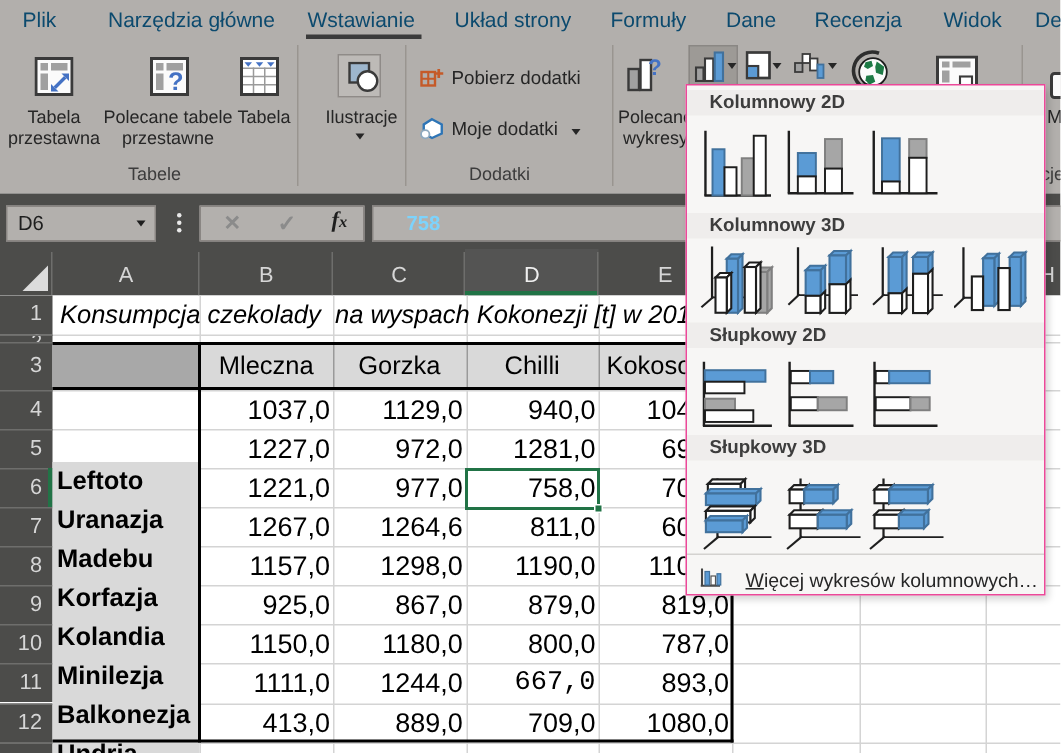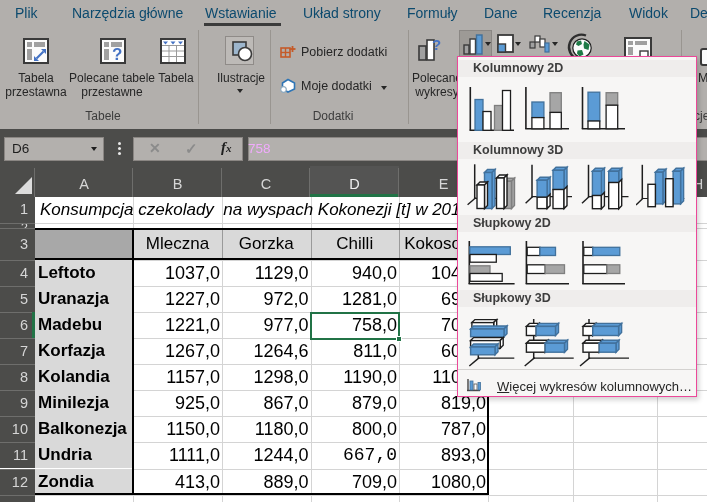--- a/index.html
+++ b/index.html
@@ -18,21 +18,21 @@
   #band { left:0; top:129px; width:707px; height:68px; background:#4c4c4a; }
   .field { background:#b3b0ad; border:1px solid #8a8683; }
   .hsep { background:#6e6e6c; }
   .hletter { font-size:14.5px; color:#d6d6d6; text-align:center; }
   
   #grid { left:0; top:197px; width:707px; height:305px; background:#fff; }
   .rowhdr { left:0; width:35px; background:#4c4c4a; color:#d6d6d6; font-size:14.5px; text-align:right; padding-right:7px; }
   .gl { background:#d4d4d4; }
   .cell { font-size:17.5px; color:#000; white-space:nowrap; overflow:hidden; }
   .num { text-align:right; padding-right:2px; font-size:18px; }
-  .acell { background:#d9d9d9; font-weight:bold; padding-left:3px; font-size:17px; }
+  .acell { background:#d9d9d9; font-weight:bold; padding-left:3px; font-size:17px;margin-top:48px; }
   .h3 { background:#d9d9d9; text-align:center; font-size:17px; }
   .blk { background:#000; }
   
   #dd { left:457px; top:56px; width:240px; height:341px; background:#f7f6f5; border:1px solid #ec4899; box-shadow:2px 3px 5px rgba(0,0,0,0.18); z-index:50; }
   .ddhdr { left:0; width:238px; height:17px; background:#efedec; font-size:12.5px; font-weight:bold; color:#3d3d3d; padding-left:15px; line-height:17px; }
 </style>
 </head>
 <body>
 
 <div id="ribbon" class="abs">
@@ -159,21 +159,21 @@
   <div class="abs darr" style="left:91px; top:18px; border-top-color:#1e1e1e;"></div>
 
   <div class="abs" style="left:118px; top:13px; width:3px; height:3px; background:#e8e8e8; border-radius:50%; box-shadow:0 5px 0 #e8e8e8, 0 10px 0 #e8e8e8;"></div>
 
   <div class="abs field" style="left:133px; top:8px; width:110px; height:24px;"></div>
   <div class="abs" style="left:149px; top:11px; font-size:14px; color:#8b8b8b; font-weight:bold;">✕</div>
   <div class="abs" style="left:185px; top:11px; font-size:15px; color:#8b8b8b; font-weight:bold;">✓</div>
   <div class="abs" style="left:221px; top:10px; font-size:15px; color:#1e1e1e; font-style:italic; font-weight:bold; font-family:'Liberation Serif',serif;">f<span style="font-size:11px;">x</span></div>
 
   <div class="abs field" style="left:248px; top:8px; width:459px; height:24px; border-right:none;"></div>
-  <div class="abs" style="left:248px; top:12px; font-size:13.5px; color:#f0abfc;">758</div>
+  <div class="abs" style="left:271px; top:12px; font-size:13.5px; color:#7dd3fc;font-weight:bold;">758</div>
 
   <div class="abs hletter" style="left:35px;  top:47px; width:98px;">A</div>
   <div class="abs hletter" style="left:133px; top:47px; width:89px;">B</div>
   <div class="abs hletter" style="left:222px; top:47px; width:88px;">C</div>
   <div class="abs" style="left:310px; top:37px; width:89px; height:31px; background:#545453;"></div>
   <div class="abs hletter" style="left:310px; top:47px; width:89px; color:#efefef;">D</div>
   <div class="abs" style="left:310px; top:65px; width:89px; height:2.5px; background:#217346;"></div>
   <div class="abs hletter" style="left:399px; top:47px; width:89px;">E</div>
   <div class="abs hletter" style="left:656px; top:47px; width:84px;">H</div>
 

